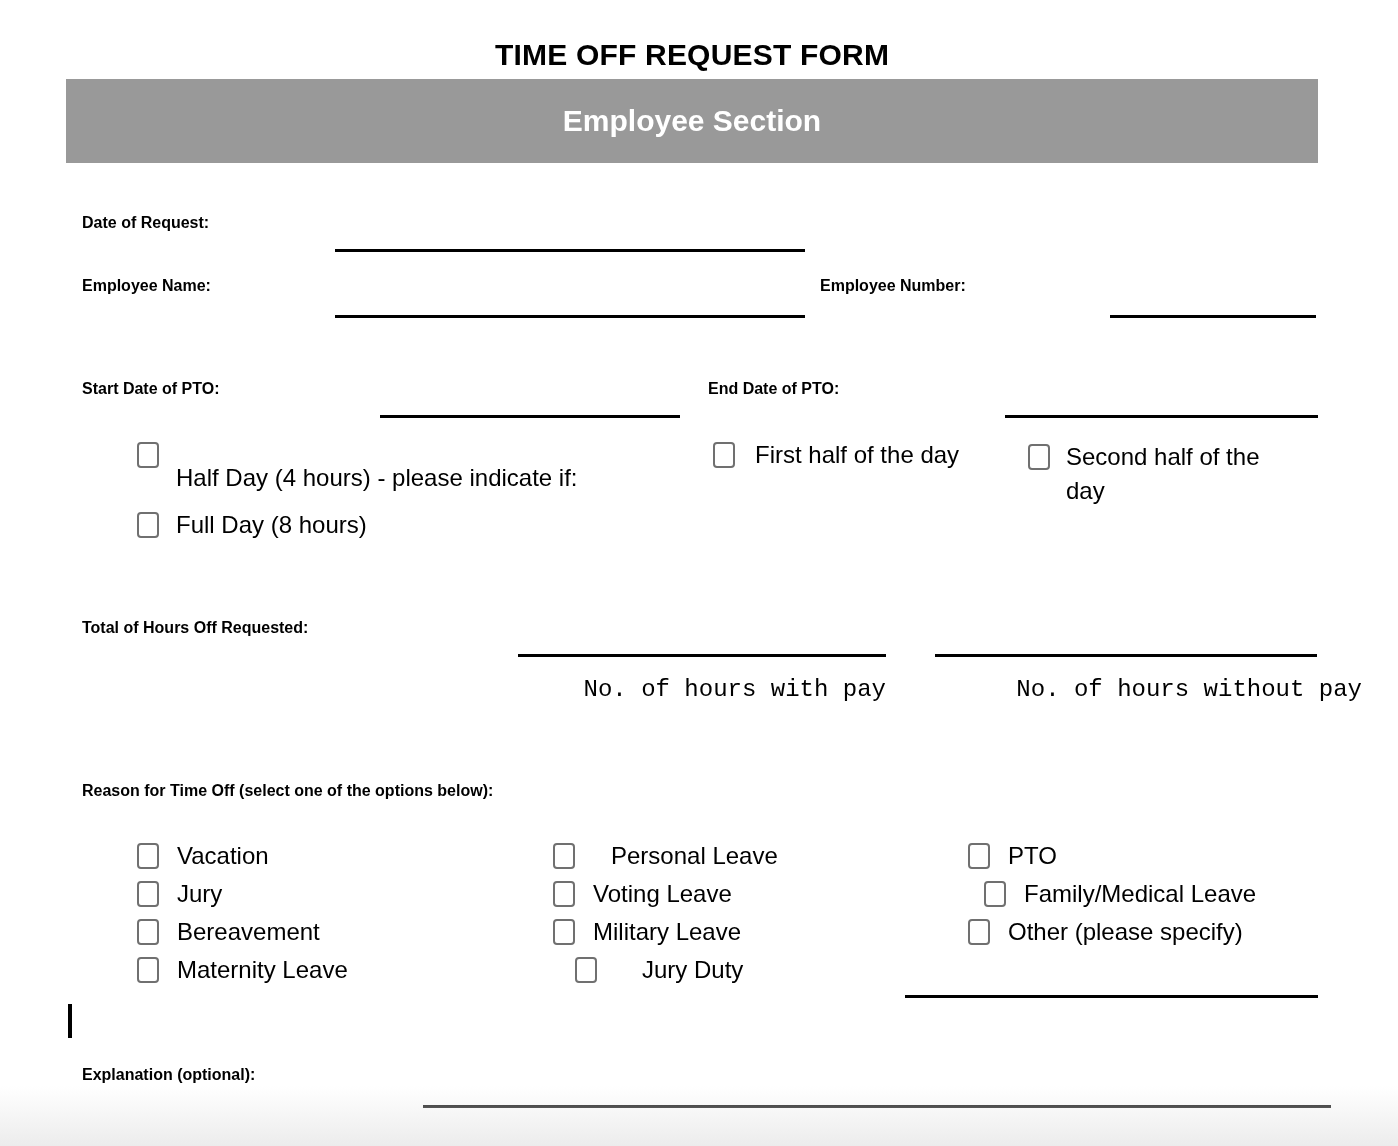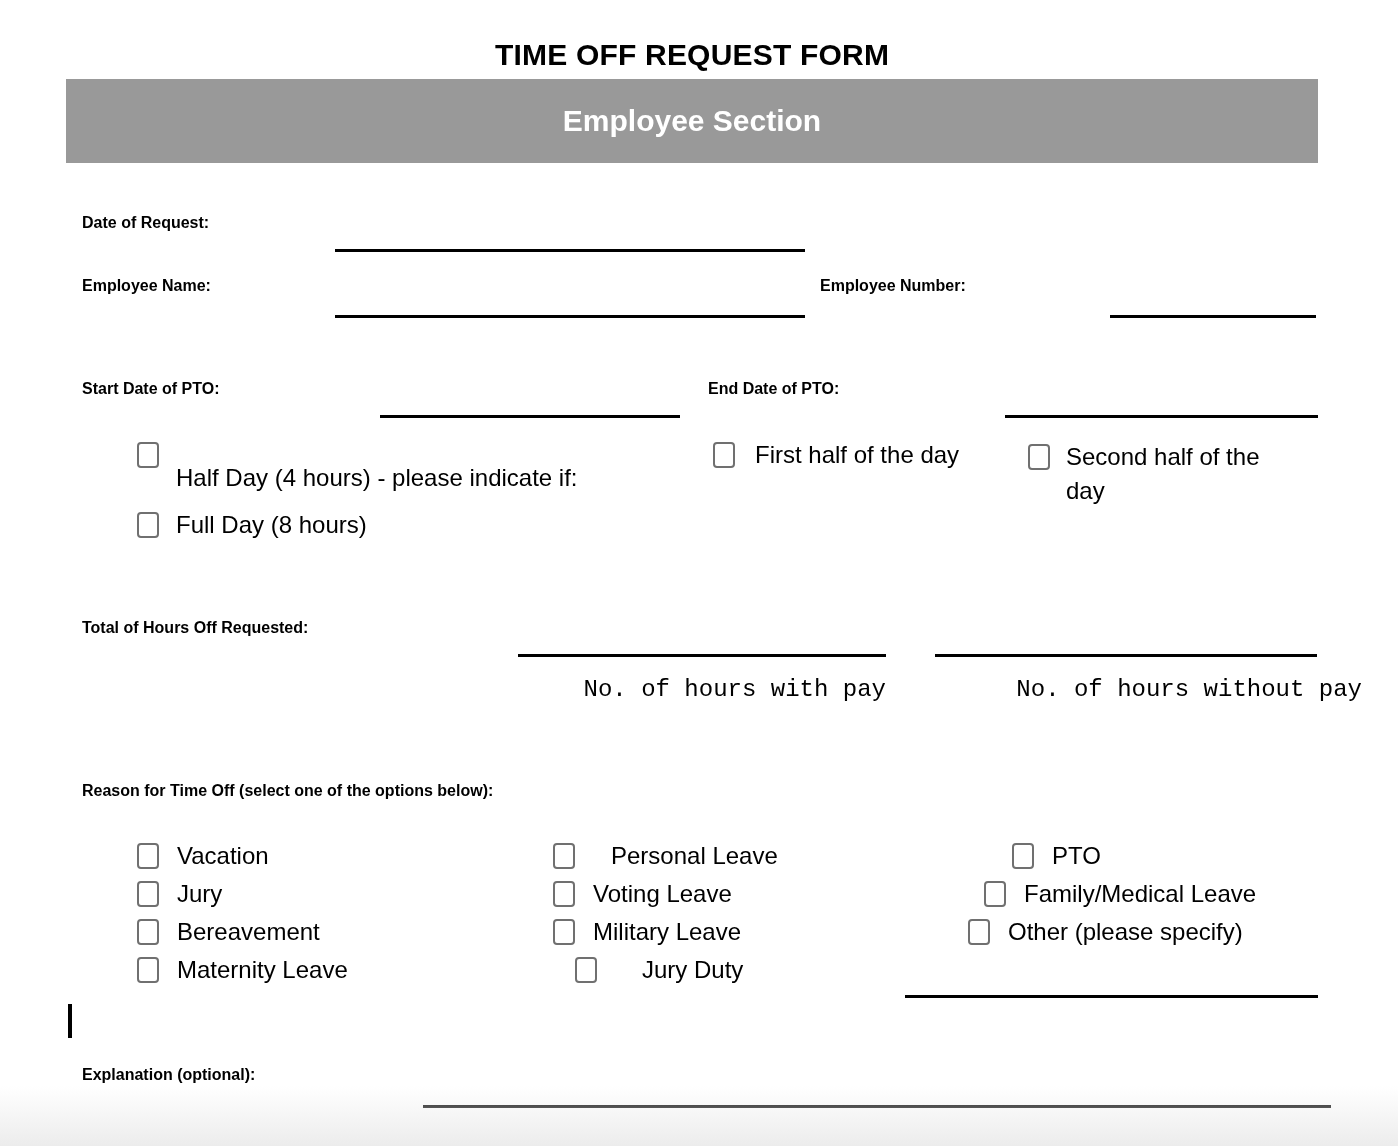--- a/index.html
+++ b/index.html
@@ -134,21 +134,21 @@
   </div>
   <div class="abs cb-row" style="left:553px; top:919px;text-align:center;">
     <div class="checkbox"></div>
     <div class="txt">Military Leave</div>
   </div>
   <div class="abs cb-row" style="left:575px; top:957px;gap:45px;">
     <div class="checkbox"></div>
     <div class="txt">Jury Duty</div>
   </div>
 
-  <div class="abs cb-row" style="left:1012px; top:843px;">
+  <div class="abs cb-row" style="left:968px; top:843px;">
     <div class="checkbox"></div>
     <div class="txt">PTO</div>
   </div>
   <div class="abs cb-row" style="left:968px; top:881px;padding-left:16px;">
     <div class="checkbox"></div>
     <div class="txt">Family/Medical Leave</div>
   </div>
   <div class="abs cb-row" style="left:968px; top:919px;">
     <div class="checkbox"></div>
     <div class="txt">Other (please specify)</div>

